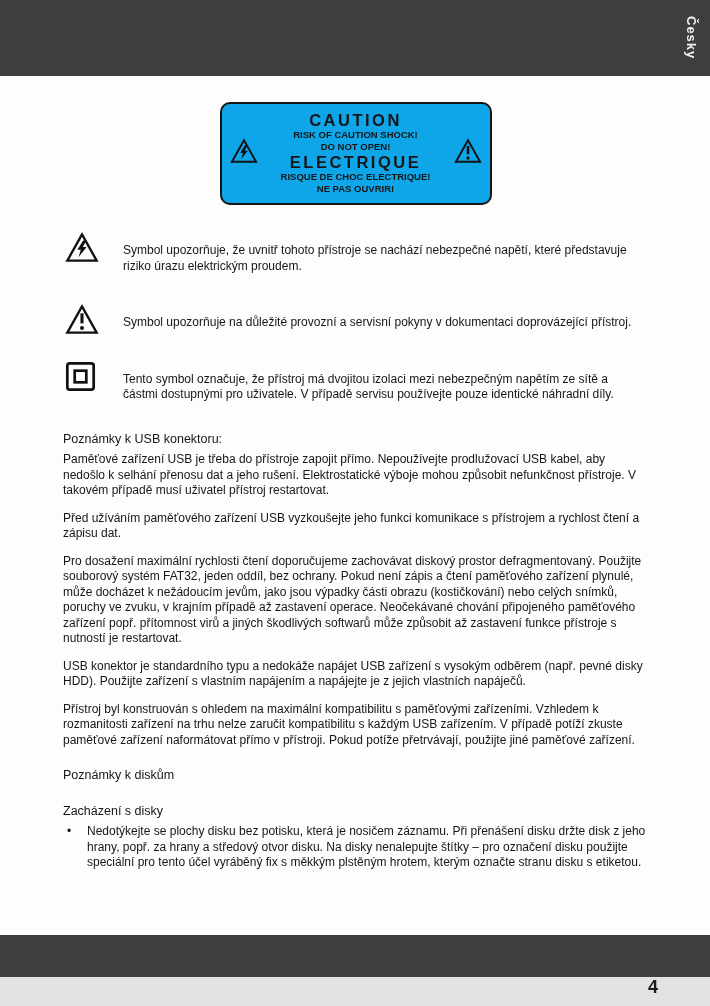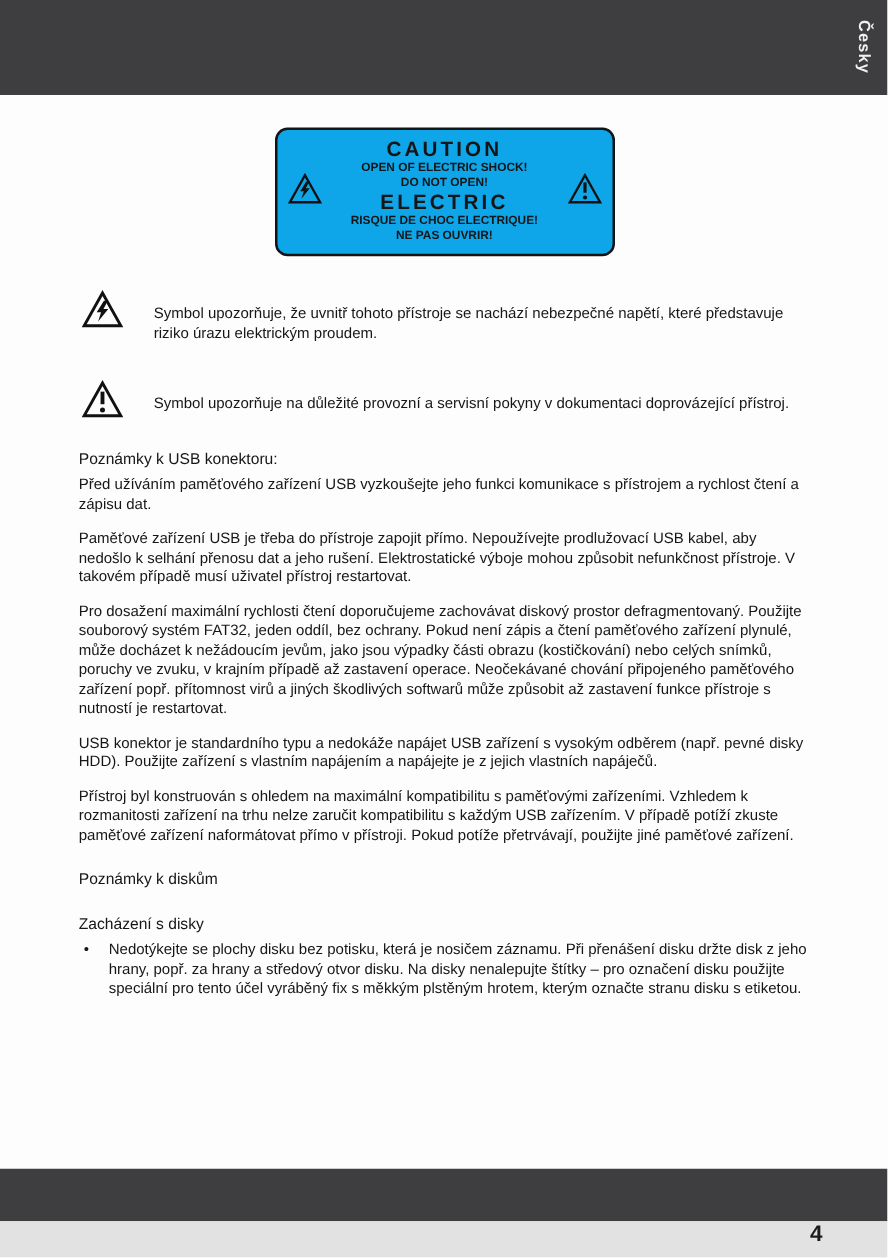--- a/index.html
+++ b/index.html
@@ -76,23 +76,23 @@
 <div class="content">
 
   <div class="caution-box">
     <span class="caution-tri left">
       <svg viewBox="0 0 44 40" width="28" height="26">
         <path d="M22 3 L41 37 L3 37 Z" fill="none" stroke="#111" stroke-width="3"></path>
         <path d="M23.5 11 L16 23 L20.5 23 L17.5 32.5 L28 19.5 L23 19.5 L27.5 11 Z" fill="#111"></path>
       </svg>
     </span>
     <div class="caution-title">CAUTION</div>
-    <div class="caution-sub">OPEN OF ELECTRIC SHOCK!</div>
+    <div class="caution-sub">RISK OF CAUTION SHOCK!</div>
     <div class="caution-sub">DO NOT OPEN!</div>
-    <div class="caution-title">ELECTRIC</div>
+    <div class="caution-title">ELECTRIQUE</div>
     <div class="caution-sub">RISQUE DE CHOC ELECTRIQUE!</div>
     <div class="caution-sub">NE PAS OUVRIR!</div>
     <span class="caution-tri right">
       <svg viewBox="0 0 44 40" width="28" height="26">
         <path d="M22 3 L41 37 L3 37 Z" fill="none" stroke="#111" stroke-width="3"></path>
         <rect x="20" y="12" width="4" height="13" fill="#111"></rect>
         <circle cx="22" cy="31" r="2.6" fill="#111"></circle>
       </svg>
     </span>
   </div>
@@ -111,24 +111,33 @@
     <span class="symbol-icon">
       <svg viewBox="0 0 44 40" width="34" height="31">
         <path d="M22 3 L41 37 L3 37 Z" fill="none" stroke="#111" stroke-width="3"></path>
         <rect x="20" y="12" width="4" height="13" fill="#111"></rect>
         <circle cx="22" cy="31" r="2.6" fill="#111"></circle>
       </svg>
     </span>
     <p class="symbol-text">Symbol upozorňuje na důležité provozní a servisní pokyny v dokumentaci doprovázející přístroj.</p>
   </div>
 
+  <div class="symbol-row">
+    <span class="symbol-icon">
+      <svg viewBox="0 0 40 40" width="31" height="31">
+        <rect x="3" y="3" width="34" height="34" rx="3" fill="none" stroke="#111" stroke-width="3.5"></rect>
+        <rect x="12.5" y="12.5" width="15" height="15" fill="none" stroke="#111" stroke-width="3.5"></rect>
+      </svg>
+    </span>
+    <p class="symbol-text">Tento symbol označuje, že přístroj má dvojitou izolaci mezi nebezpečným napětím ze sítě a částmi dostupnými pro uživatele. V případě servisu používejte pouze identické náhradní díly.</p>
+  </div>
 
   <h3 class="sec-heading">Poznámky k USB konektoru:</h3>
+  <p class="para">Paměťové zařízení USB je třeba do přístroje zapojit přímo. Nepoužívejte prodlužovací USB kabel, aby nedošlo k selhání přenosu dat a jeho rušení. Elektrostatické výboje mohou způsobit nefunkčnost přístroje. V takovém případě musí uživatel přístroj restartovat.</p>
   <p class="para">Před užíváním paměťového zařízení USB vyzkoušejte jeho funkci komunikace s přístrojem a rychlost čtení a zápisu dat.</p>
-  <p class="para">Paměťové zařízení USB je třeba do přístroje zapojit přímo. Nepoužívejte prodlužovací USB kabel, aby nedošlo k selhání přenosu dat a jeho rušení. Elektrostatické výboje mohou způsobit nefunkčnost přístroje. V takovém případě musí uživatel přístroj restartovat.</p>
   <p class="para">Pro dosažení maximální rychlosti čtení doporučujeme zachovávat diskový prostor defragmentovaný. Použijte souborový systém FAT32, jeden oddíl, bez ochrany. Pokud není zápis a čtení paměťového zařízení plynulé, může docházet k nežádoucím jevům, jako jsou výpadky části obrazu (kostičkování) nebo celých snímků, poruchy ve zvuku, v krajním případě až zastavení operace. Neočekávané chování připojeného paměťového zařízení popř. přítomnost virů a jiných škodlivých softwarů může způsobit až zastavení funkce přístroje s nutností je restartovat.</p>
   <p class="para">USB konektor je standardního typu a nedokáže napájet USB zařízení s vysokým odběrem (např. pevné disky HDD). Použijte zařízení s vlastním napájením a napájejte je z jejich vlastních napáječů.</p>
   <p class="para last">Přístroj byl konstruován s ohledem na maximální kompatibilitu s paměťovými zařízeními. Vzhledem k rozmanitosti zařízení na trhu nelze zaručit kompatibilitu s každým USB zařízením. V případě potíží zkuste paměťové zařízení naformátovat přímo v přístroji. Pokud potíže přetrvávají, použijte jiné paměťové zařízení.</p>
 
   <h3 class="sec-heading gap-top">Poznámky k diskům</h3>
   <h3 class="sec-heading gap-top">Zacházení s disky</h3>
 
   <div class="bullet-row">
     <span class="bullet-marker">•</span>
     <p class="bullet-text">Nedotýkejte se plochy disku bez potisku, která je nosičem záznamu. Při přenášení disku držte disk z jeho hrany, popř. za hrany a středový otvor disku. Na disky nenalepujte štítky – pro označení disku použijte speciální pro tento účel vyráběný fix s měkkým plstěným hrotem, kterým označte stranu disku s etiketou.</p>

